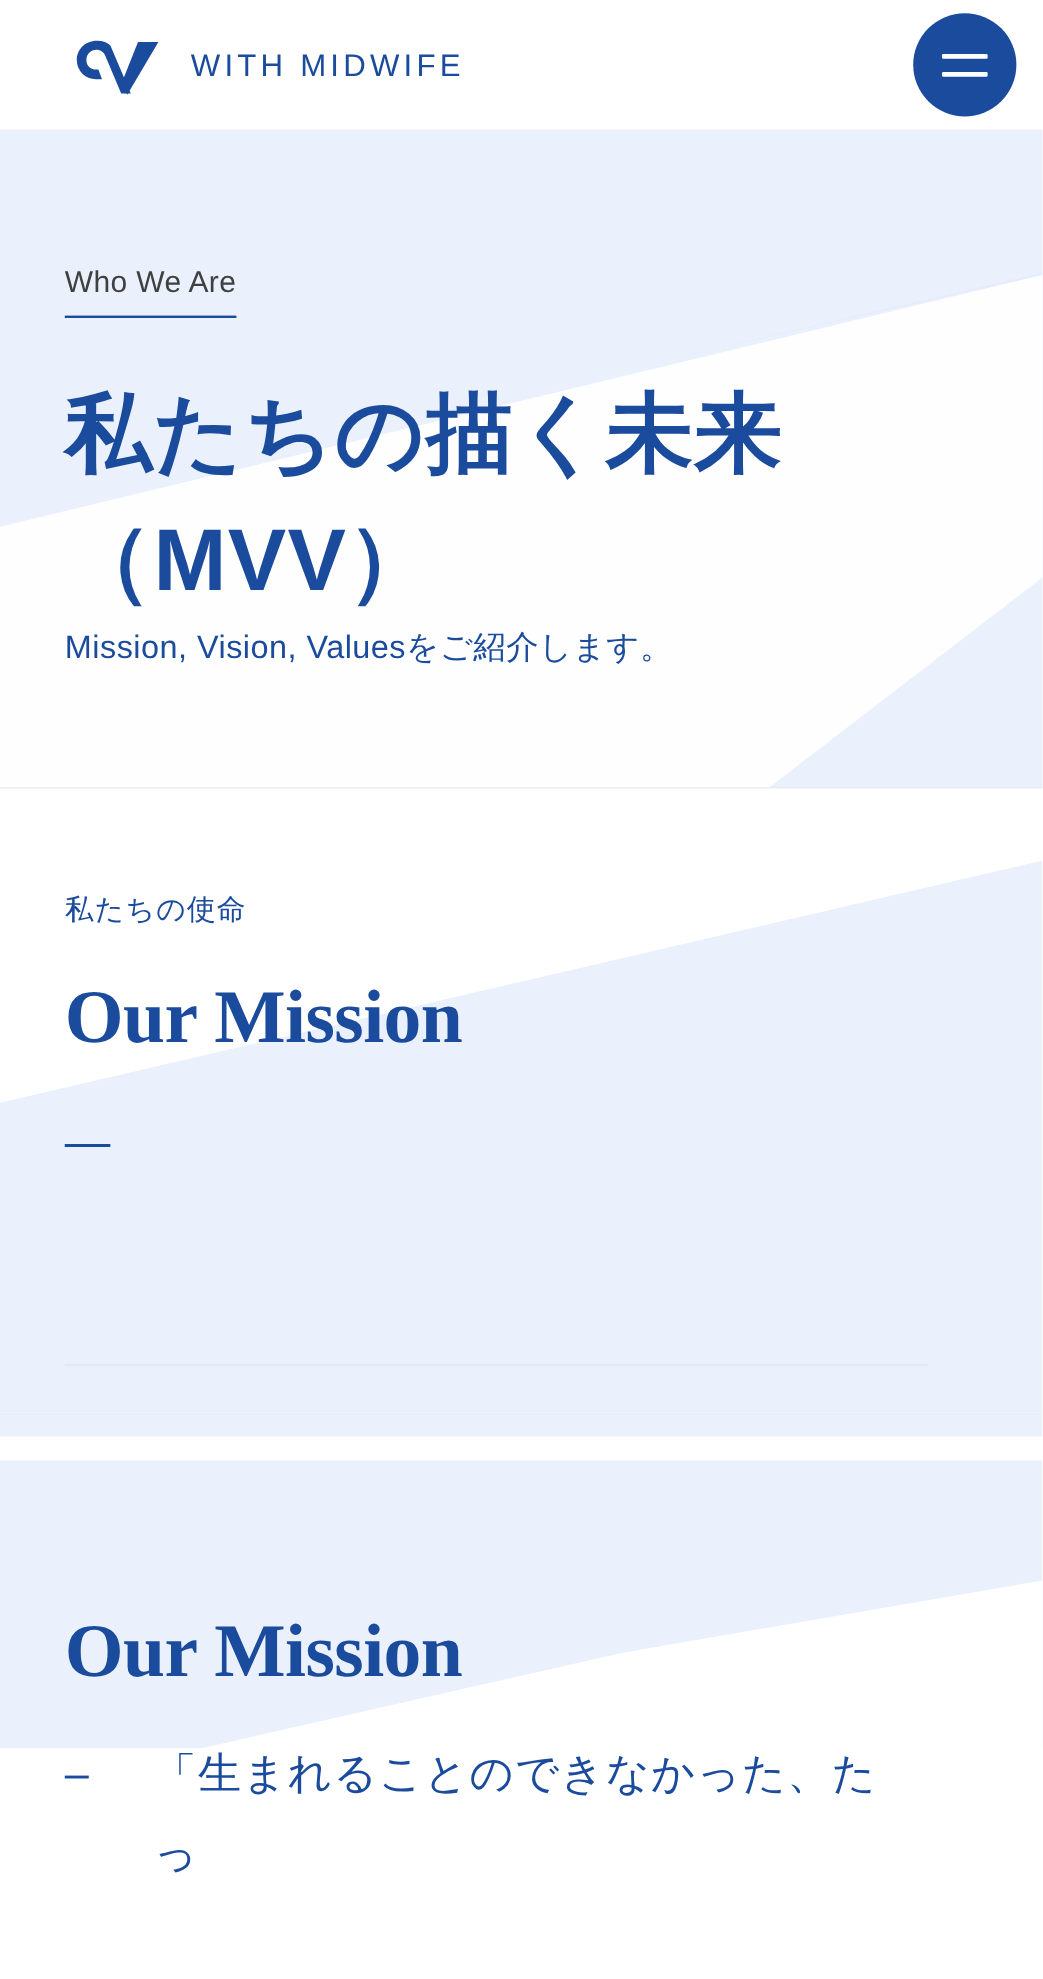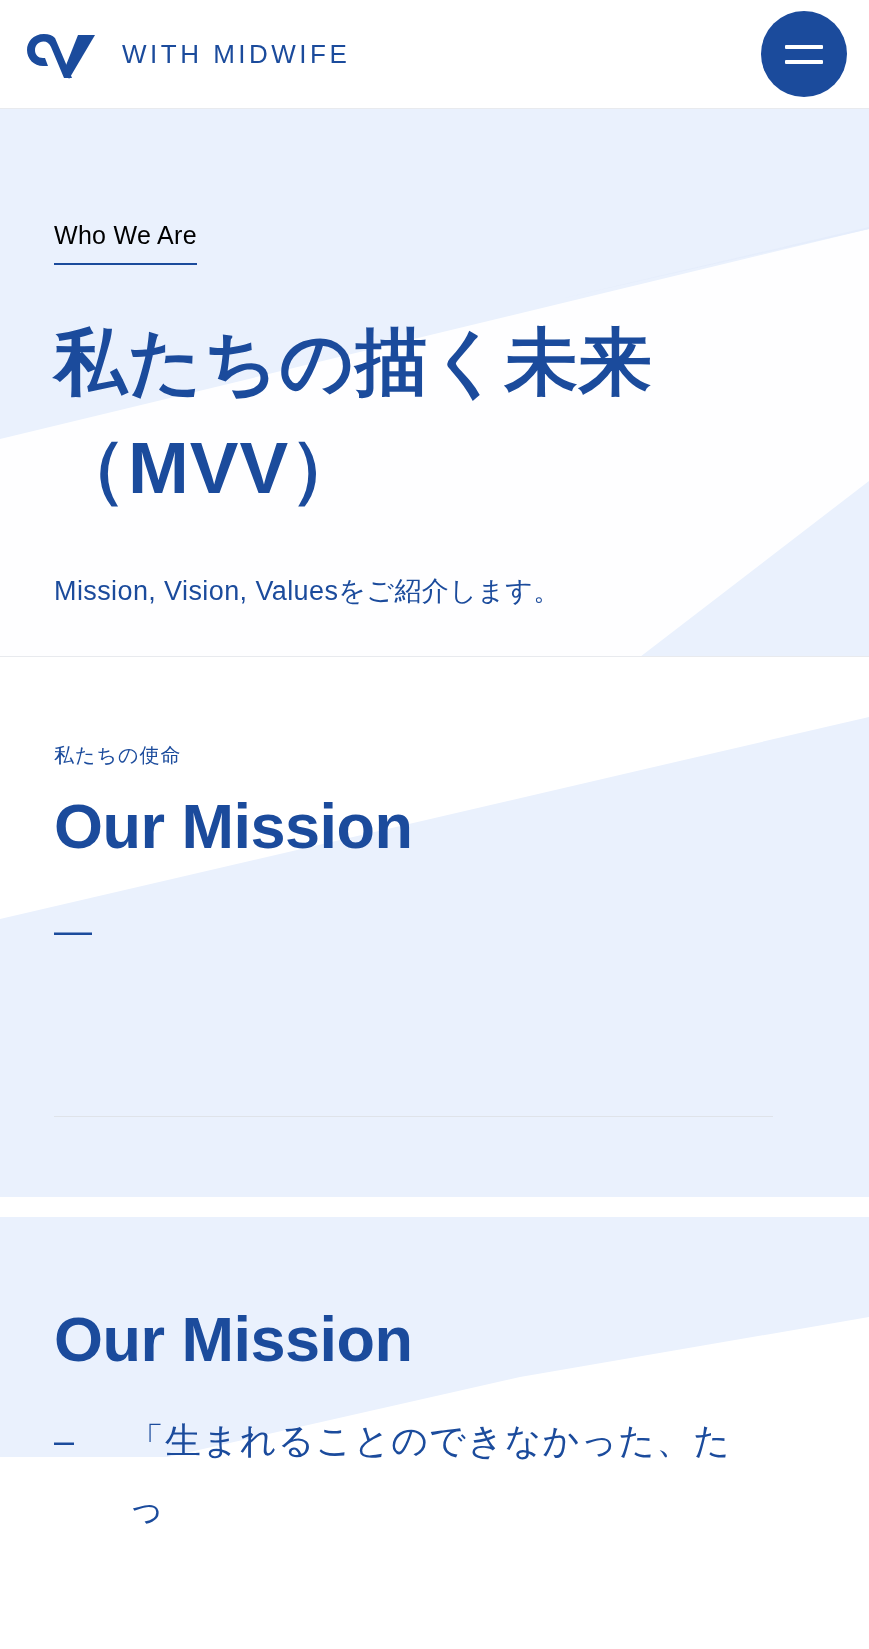--- a/index.html
+++ b/index.html
@@ -9,21 +9,21 @@
     background:#ffffff;
     overflow:hidden;
     -webkit-font-smoothing:antialiased;
   }
   .page{ position:relative; width:869px; height:1649px; background:#ffffff; overflow:hidden; }
 
   
   .header{
     position:absolute; top:0; left:0; width:869px; height:109px;
     background:#ffffff; border-bottom:1px solid #e8eaee;
-    display:flex; align-items:center; z-index:40;
+    display:flex; align-items:center; z-index:40;padding-left:37px;
   }
   .brand{ display:flex; align-items:center; margin-left:22px; gap:22px; text-decoration:none; }
   .logo-mark{ width:78px; height:56px; display:block; }
   .wordmark{
     display:flex; align-items:center;
     color:#1b4b9c; font-size:26px; font-weight:500;
     letter-spacing:3.5px;
   }
   .wm-text{ font-size:26px; font-weight:500; letter-spacing:3.5px; color:#1b4b9c; white-space:pre; }
 
@@ -38,53 +38,52 @@
   
   .hero{
     position:absolute; top:109px; left:0; width:869px; height:548px;
     background:#eaf1fd; overflow:hidden;
   }
   .hero-shape{ position:absolute; inset:0; width:100%; height:100%; }
   .hero-inner{ position:relative; z-index:2; padding:112px 0 0 54px; }
 
   .eyebrow{
     display:inline-block;
-    color:#000000; font-size:25px; font-weight:500; letter-spacing:0.3px;
+    color:#404040; font-size:25px; font-weight:500; letter-spacing:0.3px;
     padding-bottom:13px; border-bottom:2px solid #1b4b9c;
   }
   .hero-title{
     margin-top:44px;
     color:#1b4b9c;
     font-size:73px; font-weight:700; line-height:1.45;
     letter-spacing:1px;
     max-width:700px;
   }
   .hero-sub{
-    margin-top:52px;
     color:#1b4b9c; font-size:27px; font-weight:400; letter-spacing:0.4px;
   }
 
   .hero-divider{
     position:absolute; top:656px; left:0; width:869px; height:1px; background:#e8eaee; z-index:30;
   }
 
   
   .body-wrap{
     position:absolute; top:657px; left:0; width:869px; height:992px;
     background:#ffffff; overflow:hidden;
   }
   .body-shape{ position:absolute; inset:0; width:100%; height:100%; }
 
   .sec{ position:relative; z-index:2; padding-left:54px; }
   .sec-ja{
-    color:#1b4b9c; font-size:20px; font-weight:500; letter-spacing:1px;
+    color:#1b4b9c; font-size:24px; font-weight:500; letter-spacing:1px;
   }
   .sec-en{
     color:#1b4b9c; font-size:63px; font-weight:700; letter-spacing:-0.5px;
-    margin-top:22px; line-height:1.12;
+    margin-top:38px; line-height:1.12;font-family:Liberation Serif, serif;
   }
   .sec-body{
     display:flex; margin-top:34px; color:#1b4b9c;
     font-size:38px; font-weight:500; line-height:1.85; letter-spacing:1px;
   }
   .dash{ flex:0 0 auto; width:74px; }
   .sec-body-text{ flex:1 1 auto; max-width:620px; }
 
   .rule{
     position:relative; z-index:2;

